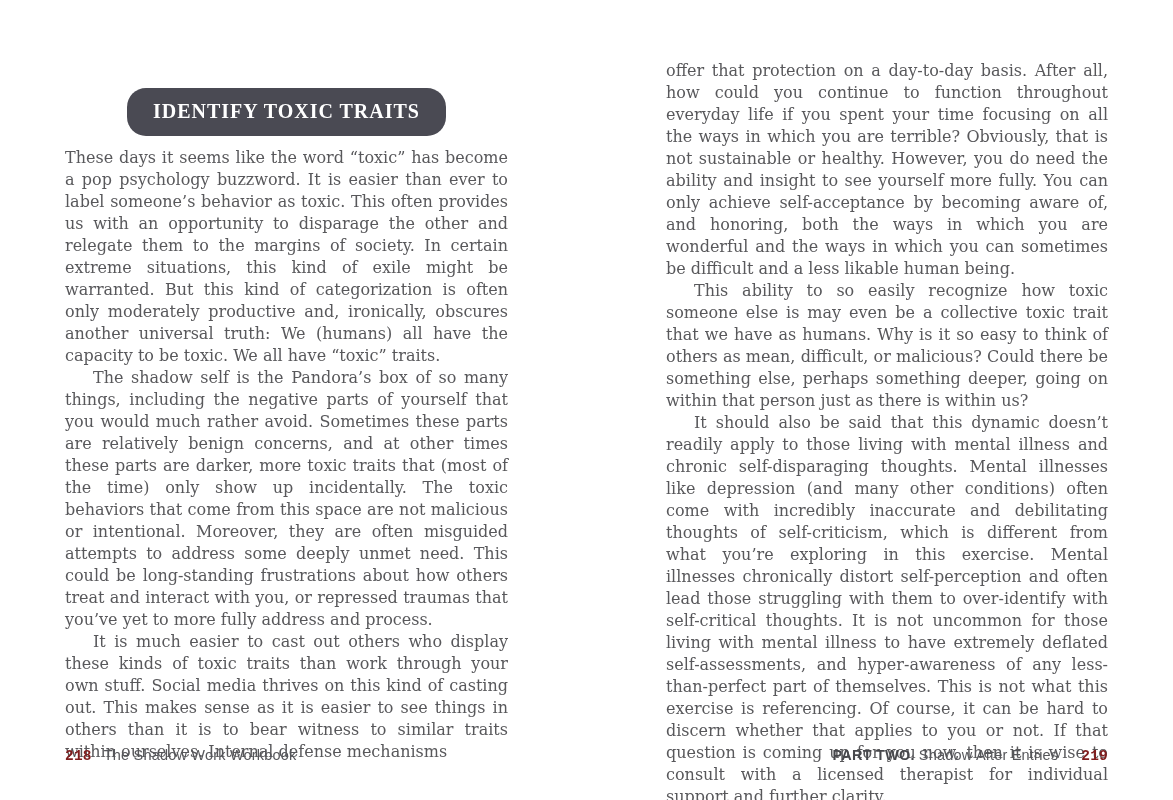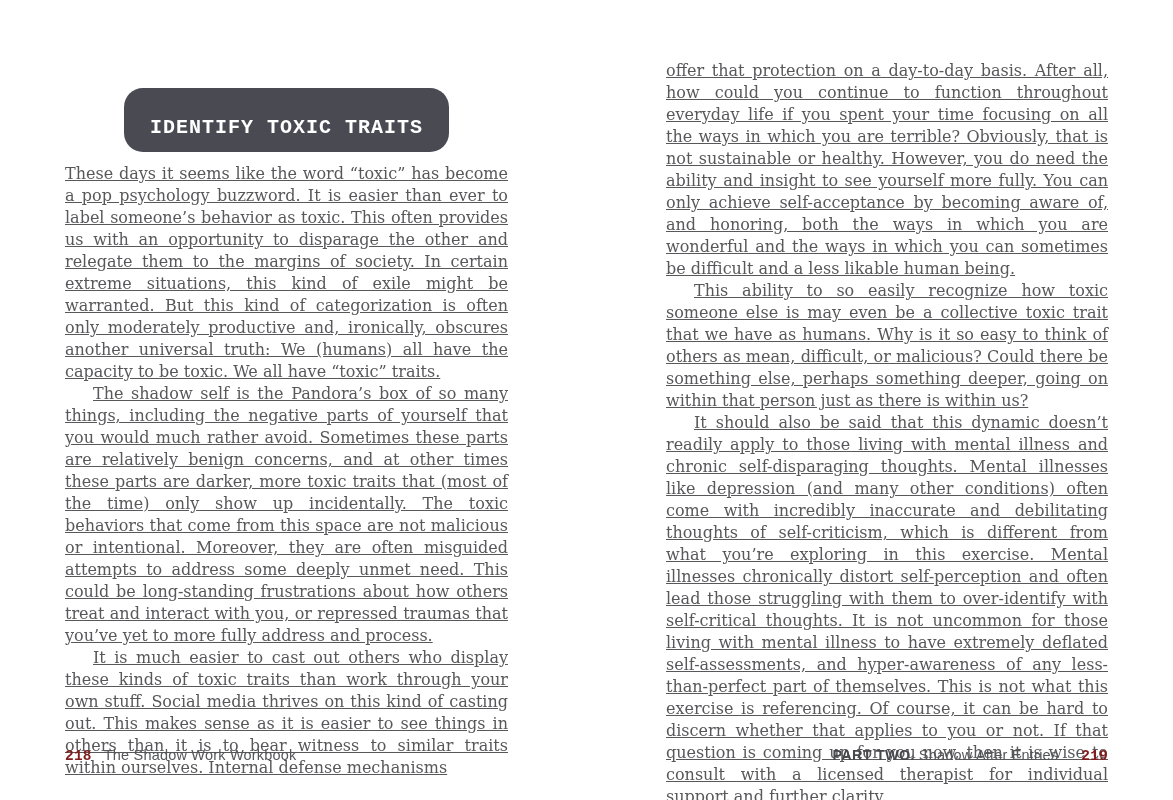--- a/index.html
+++ b/index.html
@@ -22,40 +22,39 @@
   }
   #page-left  { left: 65px;  width: 443px; }
   #page-right { left: 666px; width: 442px; }
 
   .badge {
     display: block;
     width: fit-content;
     margin: 88px auto 0 auto;
     background: #4a4a53;
     color: #ffffff;
-    font-family: Liberation Mono, monospace;
+    font-family: Liberation Serif, serif;
     font-weight: bold;
     font-size: 20px;
     letter-spacing: 1px;
-    padding: 28px 26px 13px 26px;
+    padding: 12px 26px 13px 26px;
     border-radius: 19px;
     white-space: nowrap;
   }
 
   .bodytext { margin-top: 11px; }
   #page-right .bodytext { margin-top: 60px; }
 
   .bodytext p {
     margin: 0;
     font-size: 16px;
     line-height: 22px;
     color: #58585b;
     text-align: justify;
     text-justify: inter-word;
-    text-decoration: underline;
   }
   .bodytext p.indent { text-indent: 28px; }
 
   .footer {
     position: absolute;
     bottom: 36px;
     width: 100%;
     font-family: "Liberation Sans", sans-serif;
     font-size: 14.5px;
     color: #55565a;

